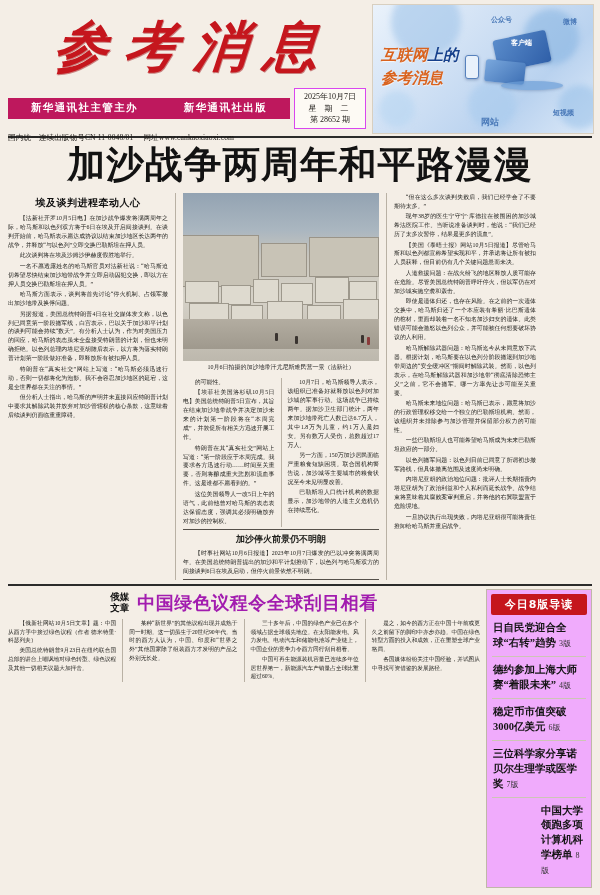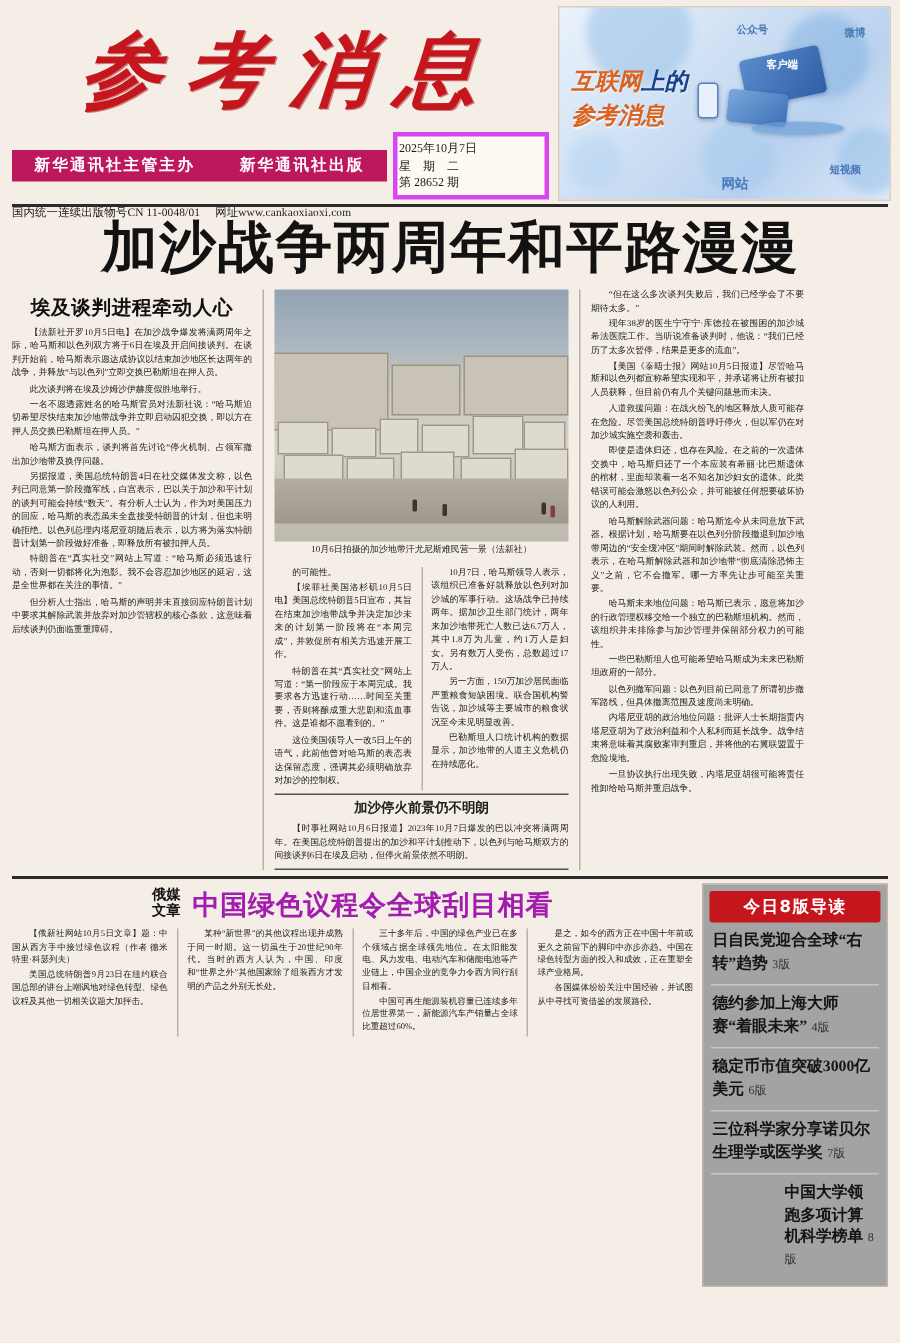--- a/index.html
+++ b/index.html
@@ -41,25 +41,26 @@
     color: #fff;
     font-size: 10.5px;
     font-weight: bold;
     letter-spacing: 1.4px;
     text-align: center;
     padding: 3.5px 0;
     display: flex; justify-content: space-around;
     white-space: nowrap;
   }
   .date-box {
-    width: 104px;
-    border: 3px solid #d946ef;
+    width: 72px;
+    border: 1px solid #d946ef;
     background: #fdfaf4;
     font-size: 8px;
     line-height: 1.45;
+    text-align: center;
     padding: 2px 1px;
     color: #1d1a16;
     white-space: nowrap;
   }
   .date-box div:nth-child(2) { letter-spacing: 3px; }
   .issn-line {
     font-size: 7.6px;
     color: #1d1a16;
     padding: 4px 2px 0 2px;
     letter-spacing: .1px;
@@ -110,21 +111,21 @@
 
   
   .main-art { display: flex; gap: 7px; padding: 0 2px; }
   .col { font-size: 5.9px; line-height: 1.52; color: #20201d; text-align: justify; }
   .col-1 { width: 160px; }
   .col-2 { width: 196px; }
   .col-3 { width: 142px; }
   .vrule { width: 1px; background: #b9b1a4; }
   .sub-head {
     font-family: Liberation Serif, serif;
-    font-size: 13px; font-weight: bold; color: #111;
+    font-size: 10px; font-weight: bold; color: #111;
     text-align: center; letter-spacing: .5px;
     padding: 2px 0 4px 0; white-space: nowrap;
   }
   .col p { text-indent: 2em; margin-bottom: 1.5px; }
 
   .photo-wrap { margin-bottom: 2px; }
   .photo {
     width: 100%; height: 168px;
     position: relative; overflow: hidden;
     background: linear-gradient(#93a3b2 0%, #aab6c0 22%, #c9c6bd 38%, #d6d2c8 62%, #bdb8ad 100%);
@@ -164,23 +165,23 @@
     font-family: "DejaVu Serif", serif;
     font-size: 18px; font-weight: bold; color: #a21caf;
     letter-spacing: .5px; white-space: nowrap;
   }
   .b-cols { display: flex; gap: 6px; }
   .b-col { flex: 1; font-size: 5.7px; line-height: 1.5; text-align: justify; color: #20201d; }
   .b-col p { text-indent: 2em; margin-bottom: 1.5px; }
 
   
   .sidebar {
-    width: 124px;
+    width: 106px;
     border: 1px solid #c0b7a8;
-    background: #a3a3a3;
+    background: #f0abfc;
     padding: 0 5px 4px 5px;
   }
   .sb-title {
     background: #c5161d; color: #fff;
     font-family: "DejaVu Sans", sans-serif;
     font-size: 11px; font-weight: bold; letter-spacing: 1px;
     text-align: center; padding: 3px 0; margin: 4px -1px 0 -1px;
     border-radius: 2px; white-space: nowrap;
   }
   .sb-item {

